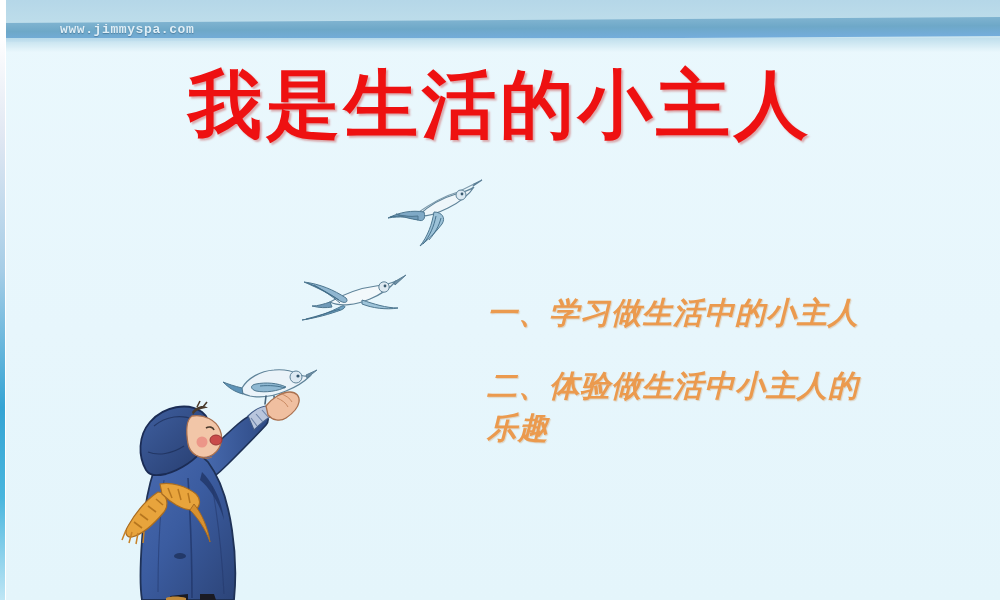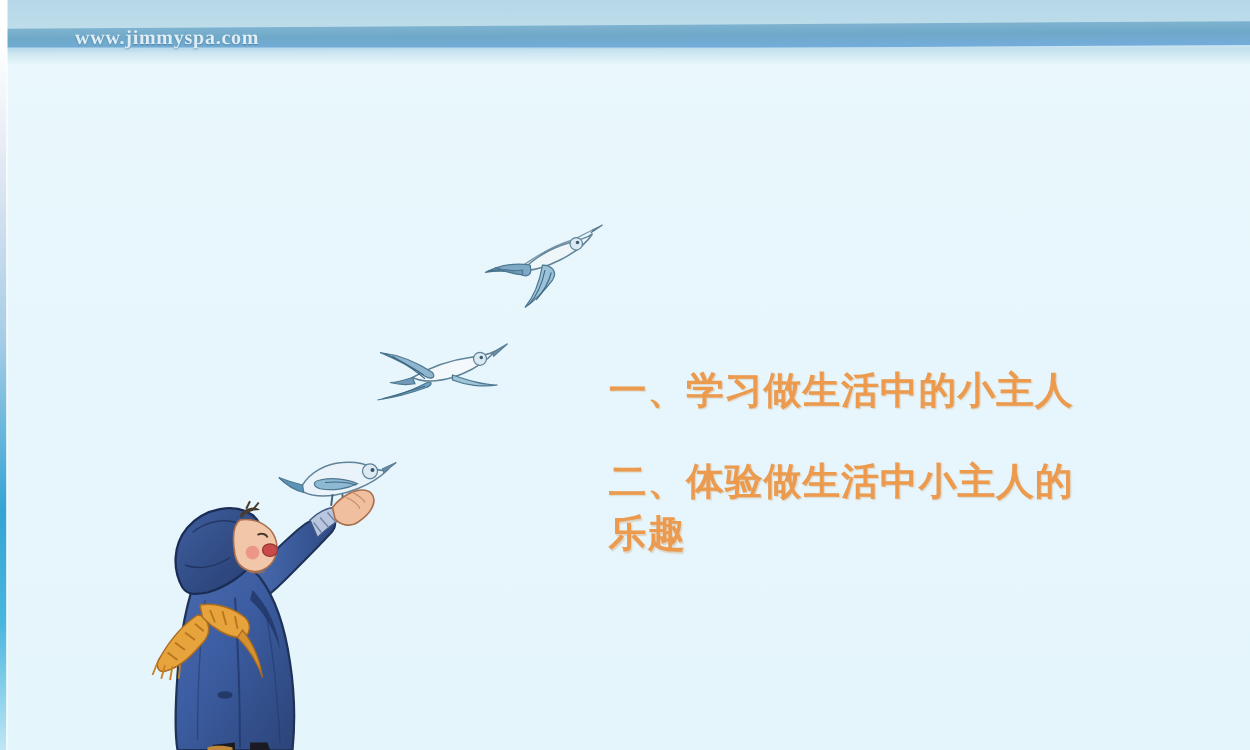--- a/index.html
+++ b/index.html
@@ -59,22 +59,22 @@
   .banner-fade {
     position: absolute;
     left: 0; right: 0; top: 38px;
     height: 14px;
     background: linear-gradient(180deg, rgba(190,222,236,.9) 0%, rgba(233,247,252,1) 100%);
   }
   .watermark {
     position: absolute;
     left: 60px;
     top: 22px;
-    font-family: Liberation Serif, serif;
-    font-size: 16px;
+    font-family: Liberation Mono, monospace;
+    font-size: 13px;
     font-weight: 700;
     letter-spacing: .6px;
     color: #dfeef6;
     text-shadow: 0 1px 1px rgba(40,80,110,.45);
     white-space: nowrap;
   }
 
   
   .title {
     position: absolute;
@@ -93,20 +93,21 @@
 
   
   .bullets {
     position: absolute;
     left: 487px;
     top: 292px;
     width: 500px;
   }
   .bullet {
     font-family: "DejaVu Serif", "Liberation Serif", serif;
+    font-style: italic;
     font-weight: 700;
     font-size: 30px;
     line-height: 1.38;
     color: #eb9a4e;
     text-shadow: 1px 1px 1px rgba(200,130,60,.3);
     letter-spacing: 1px;
     white-space: pre-line;
   }
   .bullet.second {
     margin-top: 32px;
@@ -136,20 +137,21 @@
 
   <div class="banner">
     <div class="banner-band"></div>
     <div class="banner-fade"></div>
   </div>
   <div class="watermark">www.jimmyspa.com</div>
 
   <div class="left-white"></div>
   <div class="left-accent"></div>
 
+  <div class="title">我是生活的小主人</div>
 
   <div class="bullets">
     <div class="bullet first">一、学习做生活中的小主人</div>
     <div class="bullet second">二、体验做生活中小主人的
 乐趣</div>
   </div>
 
   <div class="bird" style="left:378px; top:168px;">
     <svg width="110" height="86" viewBox="0 0 110 86">
       <g fill="none" stroke="#5b7f96" stroke-width="1.1" stroke-linecap="round">

